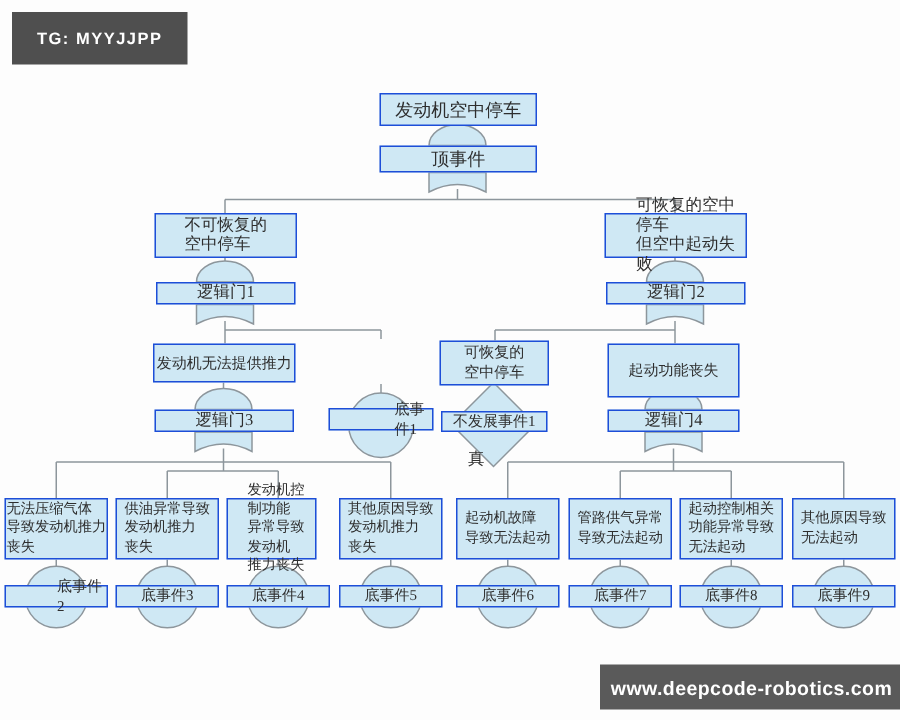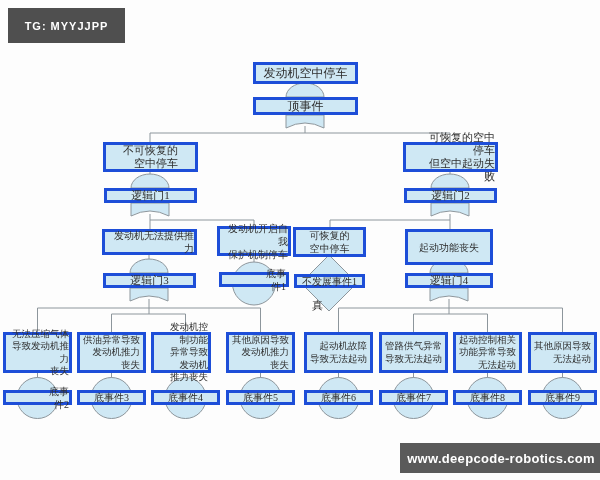--- a/index.html
+++ b/index.html
@@ -3,23 +3,23 @@
 <meta charset="utf-8">
 <style>
   html,body{margin:0;padding:0;background:#ffffff;}
   #stage{
     position:relative;width:600px;height:480px;background:#fdfdfd;overflow:hidden;
     font-family:"Liberation Serif","DejaVu Serif",serif;
   }
   svg.wires{position:absolute;left:0;top:0;z-index:1;}
   .box{
     position:absolute;z-index:2;box-sizing:border-box;
-    background:#cfe8f4;border:3px solid #1d4ed8;color:#2e2e2e;
+    background:#cfe8f4;border:1px solid #1d4ed8;color:#2e2e2e;
     display:flex;align-items:center;justify-content:center;
-    text-align:right;white-space:pre-line;
+    text-align:left;white-space:pre-line;
   }
   .f12{font-size:12px;line-height:14px;}
   .f11{font-size:11px;line-height:13px;}
   .f10{font-size:10px;line-height:13px;}
   .f95{font-size:9.5px;line-height:12.5px;}
   .note{
     position:absolute;z-index:3;color:#2e2e2e;font-size:11px;background:transparent;
   }
   .badge{
     position:absolute;z-index:5;display:flex;align-items:center;justify-content:center;
@@ -91,22 +91,20 @@
   <div class="box f11" style="left:103px;top:142px;width:95px;height:30px;">不可恢复的
 空中停车</div>
   <div class="box f11" style="left:104px;top:188px;width:93px;height:15px;">逻辑门1</div>
   <div class="box f11" style="left:403px;top:142px;width:95px;height:30px;padding-left:20px;">可恢复的空中停车
 但空中起动失败</div>
   <div class="box f11" style="left:404px;top:188px;width:93px;height:15px;">逻辑门2</div>
 
   <div class="box f10" style="left:102px;top:229px;width:95px;height:26px;">发动机无法提供推力</div>
   <div class="box f11" style="left:103px;top:273px;width:93px;height:15px;">逻辑门3</div>
 
-  <div class="box f10" style="left:217px;top:226px;width:74px;height:30px;">发动机开启自我
-保护机制停车</div>
   <div class="box f10" style="left:219px;top:272px;width:70px;height:15px;padding-left:43px;">底事件1</div>
 
   <div class="box f10" style="left:293px;top:227px;width:73px;height:30px;">可恢复的
 空中停车</div>
   <div class="box f10" style="left:294px;top:274px;width:71px;height:14px;">不发展事件1</div>
   <div class="note" style="left:312px;top:298px;">真</div>
 
   <div class="box f10" style="left:405px;top:229px;width:88px;height:36px;">起动功能丧失</div>
   <div class="box f11" style="left:405px;top:273px;width:88px;height:15px;">逻辑门4</div>
 

